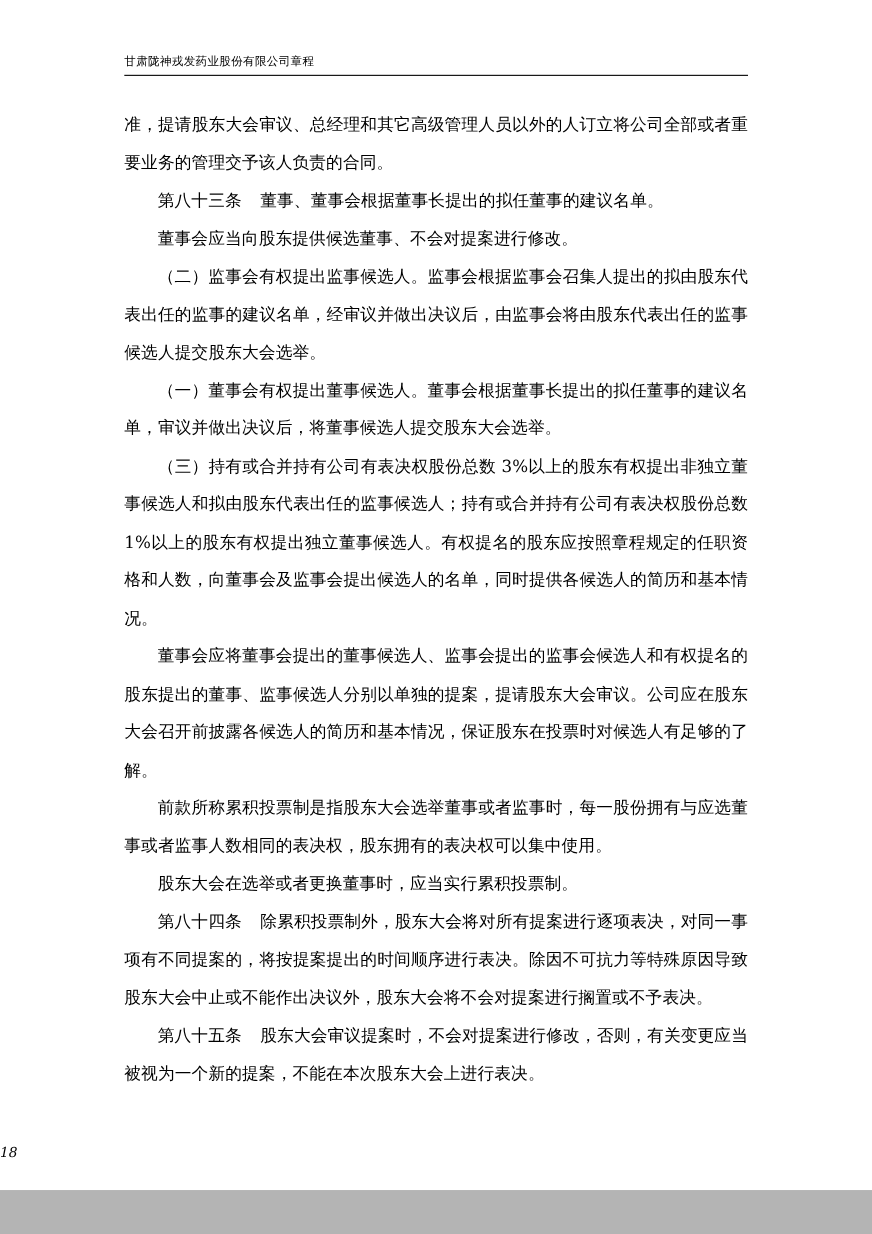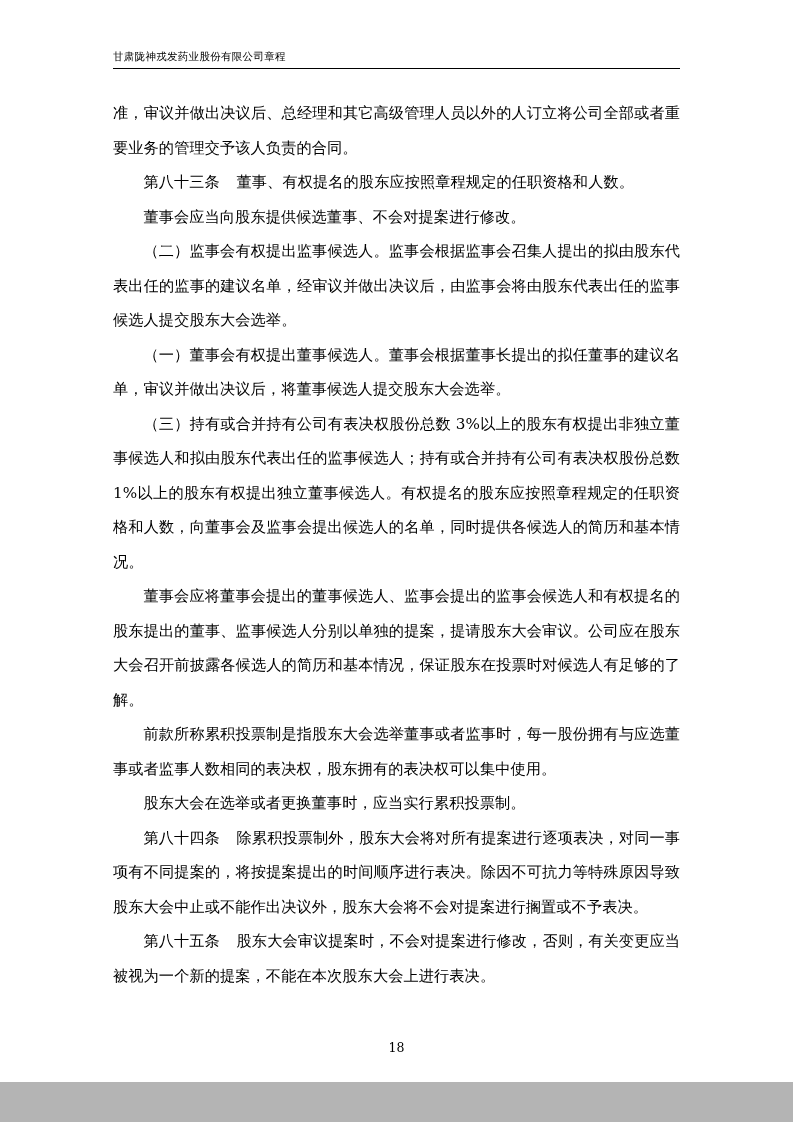--- a/index.html
+++ b/index.html
@@ -59,44 +59,44 @@
   }
   .gap {
     display: inline-block;
     width: 1.1em;
   }
   .footer {
     position: absolute;
     left: 0;
     top: 1040px;
     width: 793px;
-    text-align: center;
     font-family: "DejaVu Serif", serif;
     font-size: 12.5px;
     color: #000;
+    font-style: italic;
   }
 </style>
 </head>
 <body>
 
 <div class="page">
 
   <div class="header">
     <div class="header-text">甘肃陇神戎发药业股份有限公司章程</div>
     <div class="header-rule"></div>
   </div>
 
   <div class="body">
 
     <p>
-      <span>准，审议并做出决议后、总经理和其它高级管理人员以外的人订立将公司全部或者重要业务的管理交予该人负责的合同。</span>
+      <span>准，提请股东大会审议、总经理和其它高级管理人员以外的人订立将公司全部或者重要业务的管理交予该人负责的合同。</span>
     </p>
 
     <p class="ind">
-      <span class="art">第八十三条</span><span class="gap"></span><span>董事、有权提名的股东应按照章程规定的任职资格和人数。</span>
+      <span class="art">第八十三条</span><span class="gap"></span><span>董事、董事会根据董事长提出的拟任董事的建议名单。</span>
     </p>
 
     <p class="ind">
       <span>董事会应当向股东提供候选董事、不会对提案进行修改。</span>
     </p>
 
 
     <p class="ind">
       <span>（二）监事会有权提出监事候选人。监事会根据监事会召集人提出的拟由股东代表出任的监事的建议名单，经审议并做出决议后，由监事会将由股东代表出任的监事候选人提交股东大会选举。</span>
     </p>

